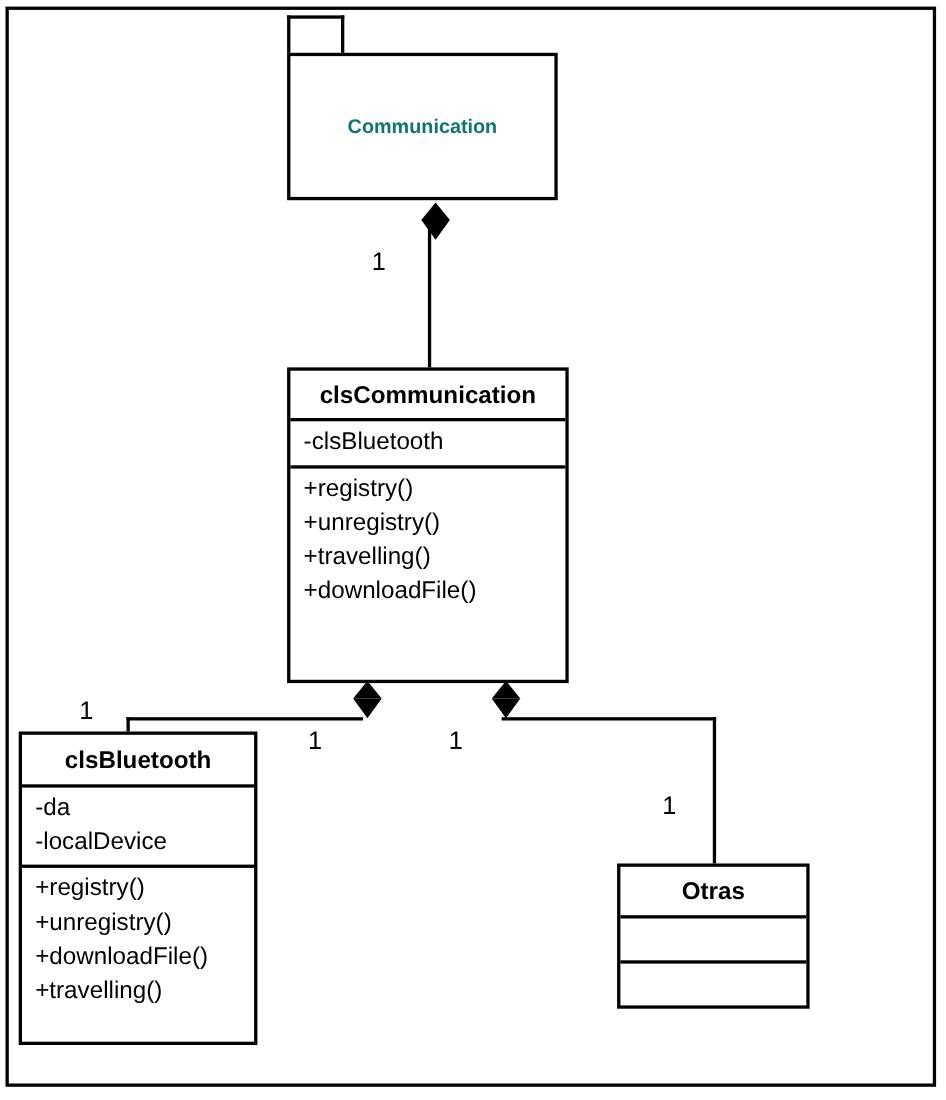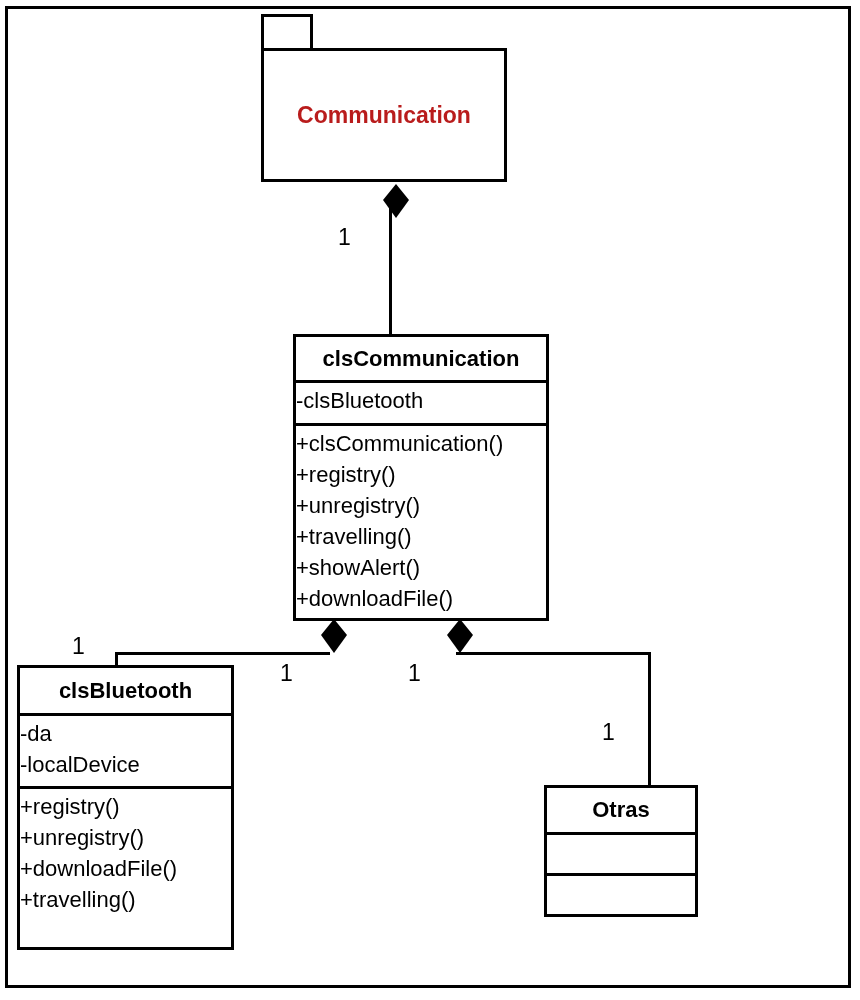--- a/index.html
+++ b/index.html
@@ -52,23 +52,23 @@
     width: 246px;
     height: 134px;
     border: 3px solid #000000;
     box-sizing: border-box;
     background: #ffffff;
     display: flex;
     align-items: center;
     justify-content: center;
   }
   .package-name {
-    font-size: 23px;
+    font-size: 18px;
     font-weight: bold;
-    color: #b91c1c;
+    color: #0f766e;
     letter-spacing: 0px;
     white-space: nowrap;
   }
 
   
   .uml-class {
     position: absolute;
     border: 3px solid #000000;
     box-sizing: border-box;
     background: #ffffff;
@@ -80,21 +80,21 @@
     font-weight: bold;
     color: #000000;
     box-sizing: border-box;
     display: flex;
     align-items: center;
     justify-content: center;
     white-space: nowrap;
   }
   .class-compartment {
     box-sizing: border-box;
-    padding: 2px 4px 4px 0;
+    padding: 2px 4px 4px 12px;
   }
   .class-compartment.with-border {
     border-bottom: 3px solid #000000;
   }
   .member-line {
     font-size: 22px;
     line-height: 31px;
     color: #000000;
     white-space: nowrap;
   }
@@ -146,31 +146,29 @@
       <div class="package-body">
         <span class="package-name">Communication</span>
       </div>
     </div>
 
     <div class="diamond" style="left:375px; top:191px;"></div>
 
     <div class="edge edge-v" style="left:381px; top:193px; height:133px;"></div>
     <div class="multiplicity" style="left:330px; top:217px;">1</div>
 
-    <div class="uml-class" id="cls-communication" style="left:253px; top:325px; width:256px; height:287px;margin-left:32px;">
+    <div class="uml-class" id="cls-communication" style="left:253px; top:325px; width:256px; height:287px;">
       <div class="class-name-row" style="height:46px;">clsCommunication</div>
       <div class="class-compartment with-border" style="height:43px;">
         <div class="member-line">-clsBluetooth</div>
       </div>
       <div class="class-compartment">
-        <div class="member-line">+clsCommunication()</div>
         <div class="member-line">+registry()</div>
         <div class="member-line">+unregistry()</div>
         <div class="member-line">+travelling()</div>
-        <div class="member-line">+showAlert()</div>
         <div class="member-line">+downloadFile()</div>
       </div>
     </div>
 
     <div class="diamond" style="left:313px; top:626px;"></div>
     <div class="edge edge-h" style="left:107px; top:643px; width:215px;"></div>
     <div class="edge edge-v" style="left:107px; top:643px; height:50px;"></div>
     <div class="multiplicity" style="left:64px; top:626px;">1</div>
     <div class="multiplicity" style="left:272px; top:653px;">1</div>
 
@@ -187,20 +185,20 @@
         <div class="member-line">-localDevice</div>
       </div>
       <div class="class-compartment">
         <div class="member-line">+registry()</div>
         <div class="member-line">+unregistry()</div>
         <div class="member-line">+downloadFile()</div>
         <div class="member-line">+travelling()</div>
       </div>
     </div>
 
-    <div class="uml-class" id="cls-otras" style="left:536px; top:776px; width:154px; height:132px;">
+    <div class="uml-class" id="cls-otras" style="left:553px; top:776px; width:175px; height:132px;">
       <div class="class-name-row" style="height:47px;">Otras</div>
       <div class="class-compartment with-border" style="height:41px;"></div>
       <div class="class-compartment" style="height:38px;"></div>
     </div>
 
   </div>
 </div>
 
 </body></html>

